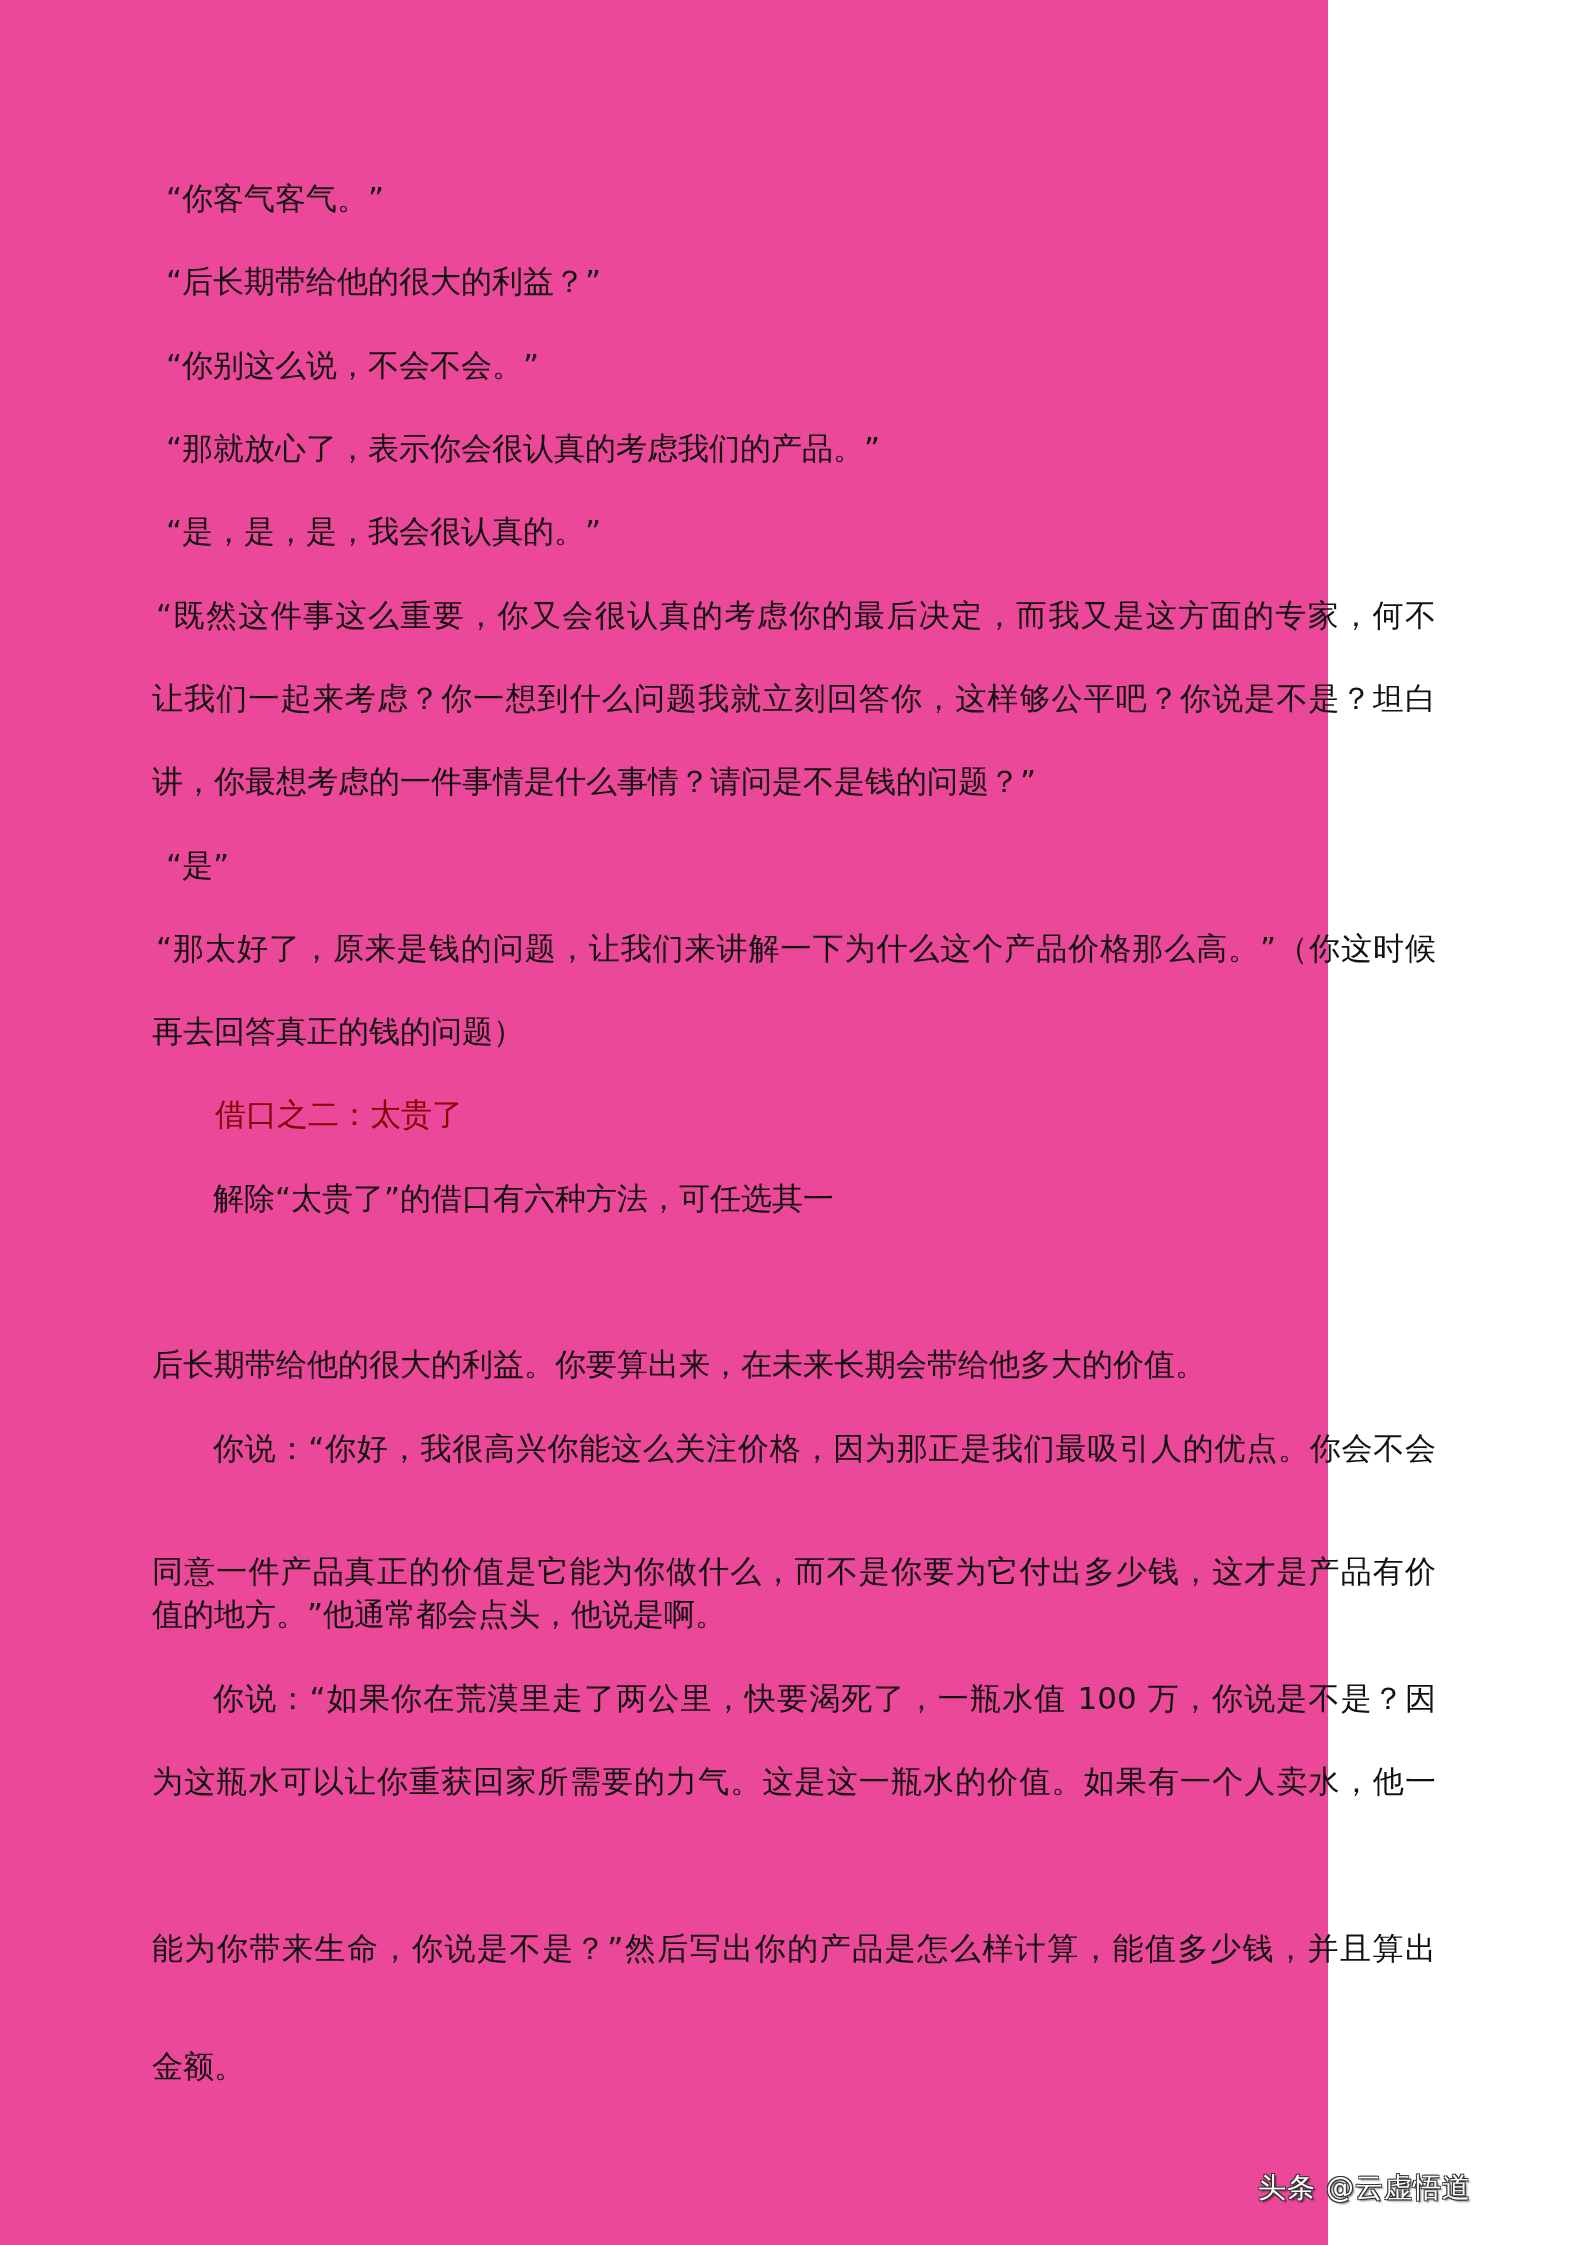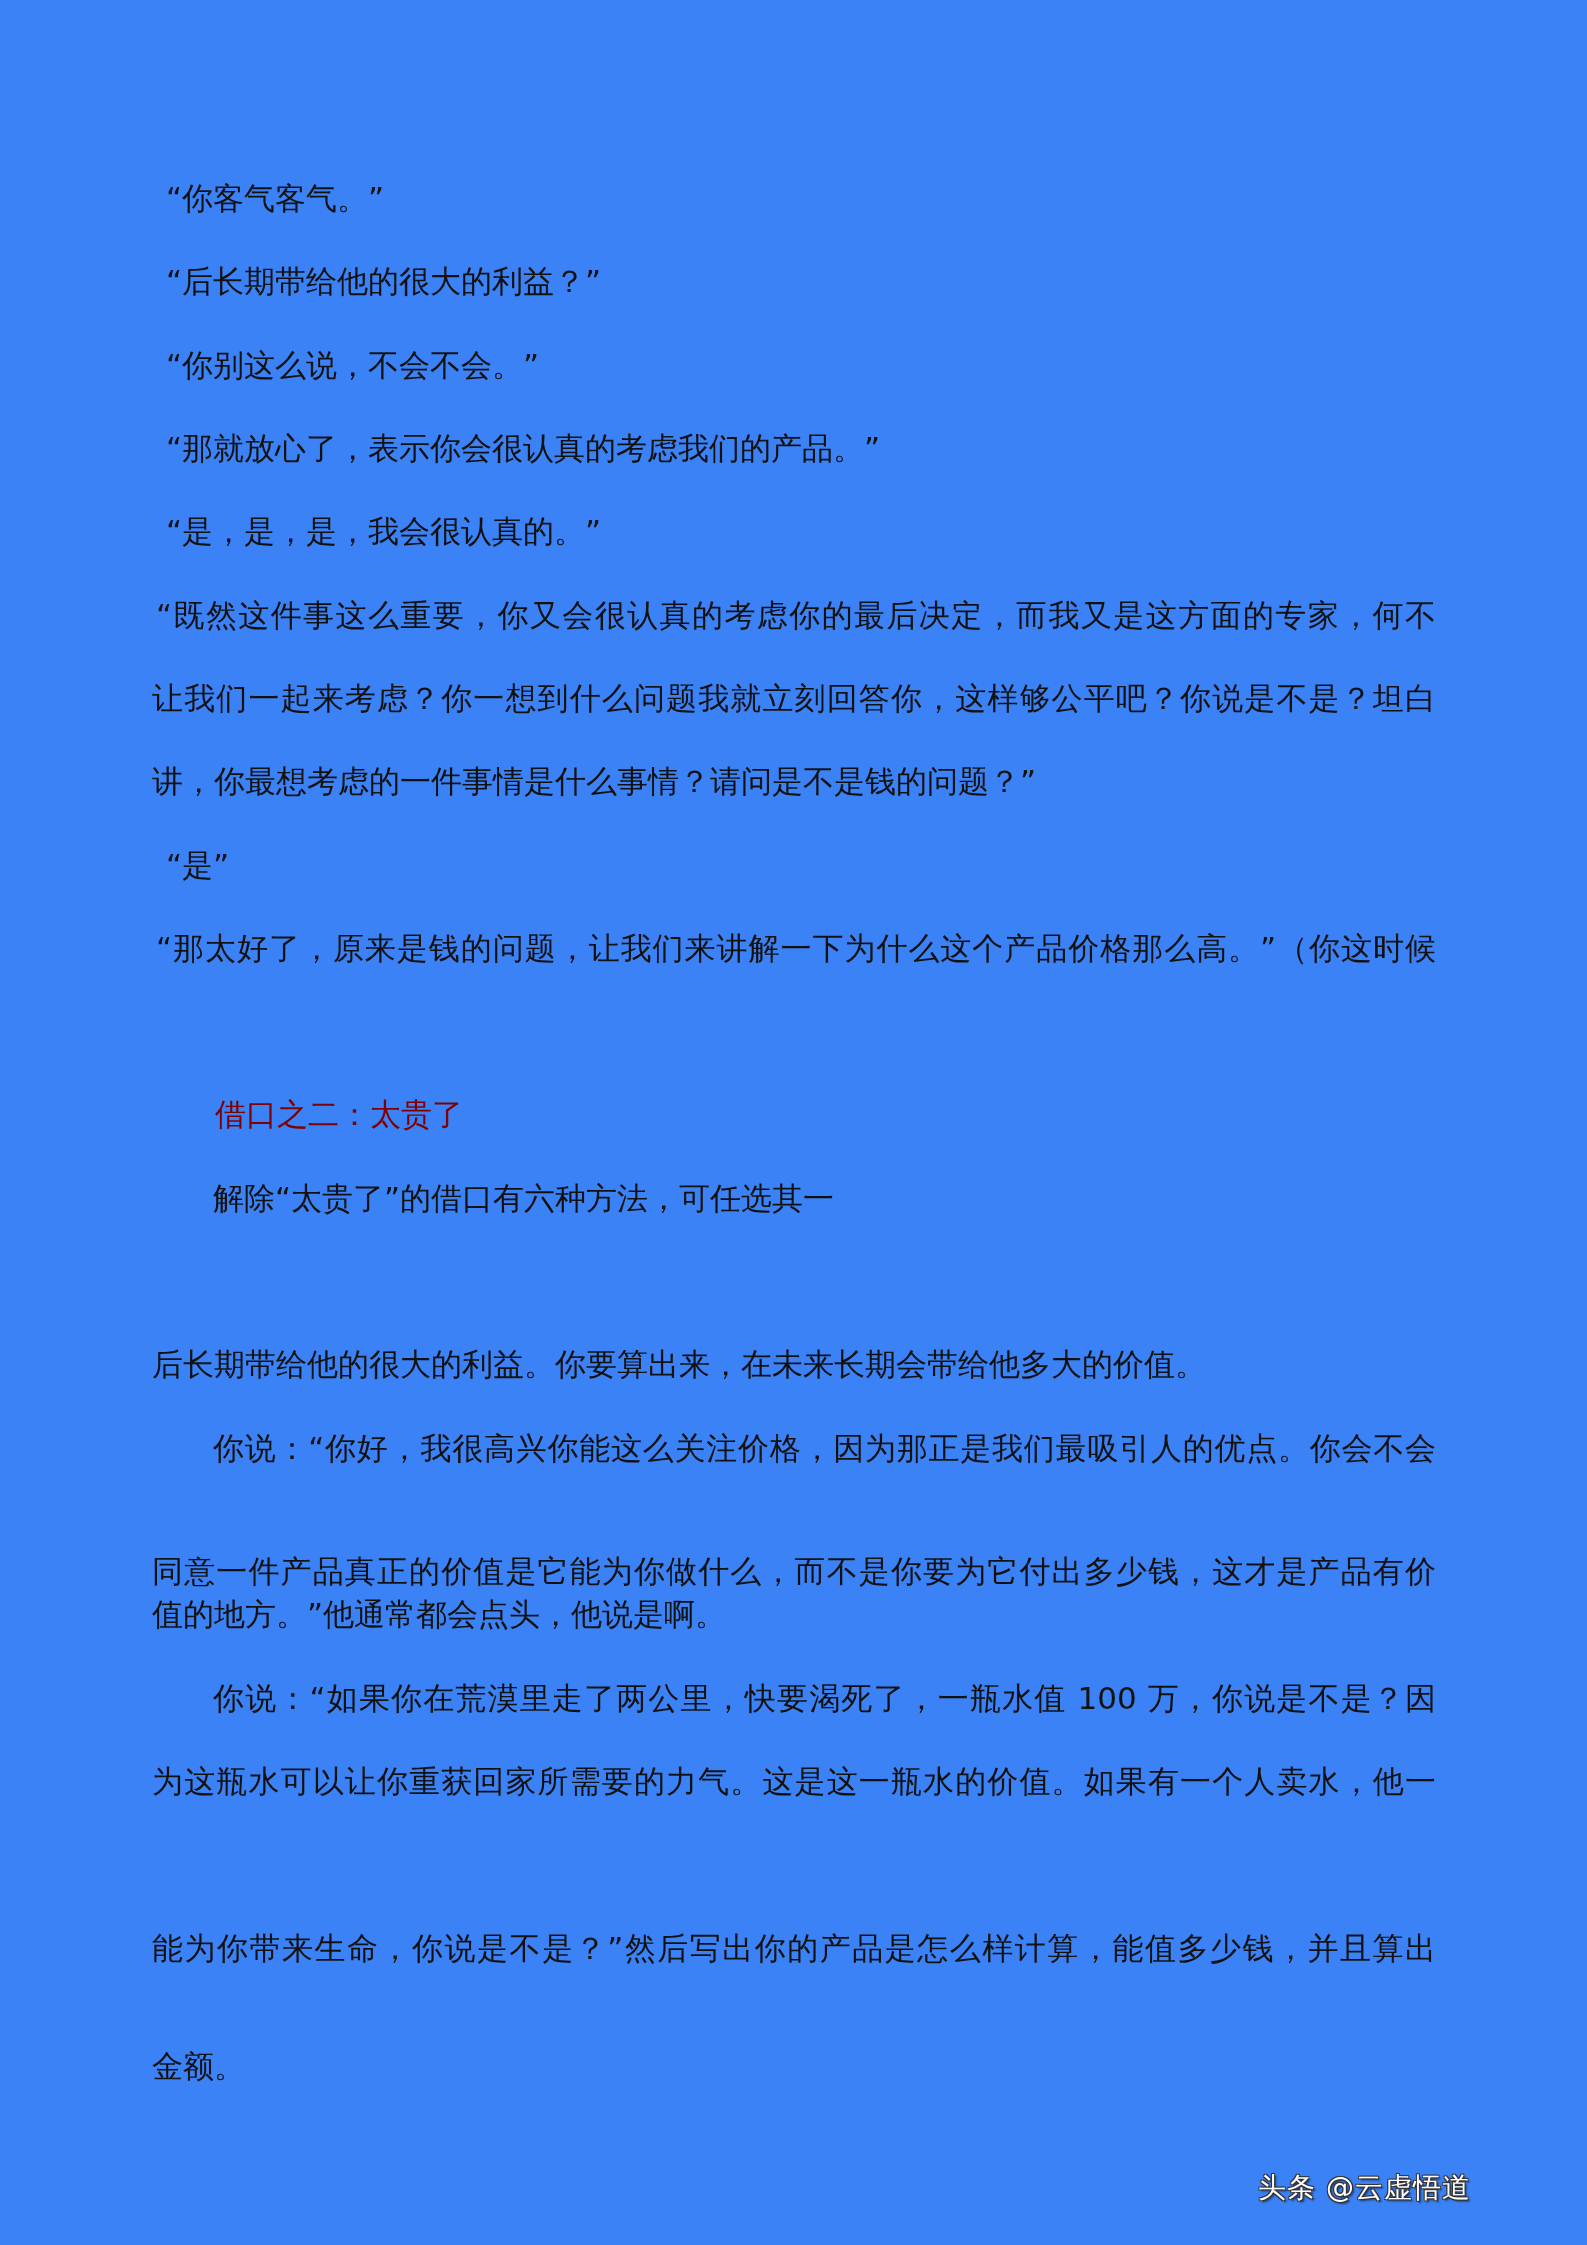--- a/index.html
+++ b/index.html
@@ -12,23 +12,23 @@
       height: 2245px;
       position: relative;
       overflow: hidden;
       font-family: "DejaVu Sans", "Liberation Sans", sans-serif;
       color: #111111;
     }
     .page {
       position: absolute;
       left: 0;
       top: 0;
-      width: 1587px;
+      width: 1328px;
       height: 2245px;
-      background: #3b82f6;
+      background: #ec4899;
     }
     .line {
       position: absolute;
       left: 152px;
       height: 40px;
       line-height: 40px;
       font-size: 31px;
       white-space: nowrap;
       color: #111111;
     }
@@ -68,20 +68,21 @@
   <div class="line quote-start" style="top:428px;">“那就放心了，表示你会很认真的考虑我们的产品。”</div>
   <div class="line quote-start" style="top:511px;">“是，是，是，我会很认真的。”</div>
 
   <div class="line full" style="top:595px; left:156px; width:1280px;">“既然这件事这么重要，你又会很认真的考虑你的最后决定，而我又是这方面的专家，何不</div>
   <div class="line full" style="top:678px;">让我们一起来考虑？你一想到什么问题我就立刻回答你，这样够公平吧？你说是不是？坦白</div>
   <div class="line" style="top:761px;">讲，你最想考虑的一件事情是什么事情？请问是不是钱的问题？”</div>
 
   <div class="line quote-start" style="top:845px;">“是”</div>
 
   <div class="line full" style="top:928px; left:156px; width:1280px;">“那太好了，原来是钱的问题，让我们来讲解一下为什么这个产品价格那么高。”（你这时候</div>
+  <div class="line" style="top:1011px;">再去回答真正的钱的问题）</div>
 
   <div class="line heading" style="top:1094px;">借口之二：太贵了</div>
 
   <div class="line indent" style="top:1178px;">解除“太贵了”的借口有六种方法，可任选其一</div>
 
   <div class="line" style="top:1344px;">后长期带给他的很大的利益。你要算出来，在未来长期会带给他多大的价值。</div>
 
   <div class="line full" style="top:1428px; left:213px; width:1223px;">你说：“你好，我很高兴你能这么关注价格，因为那正是我们最吸引人的优点。你会不会</div>
   <div class="line full" style="top:1511px;margin-top:40px;">同意一件产品真正的价值是它能为你做什么，而不是你要为它付出多少钱，这才是产品有价</div>
   <div class="line" style="top:1594px;">值的地方。”他通常都会点头，他说是啊。</div>

